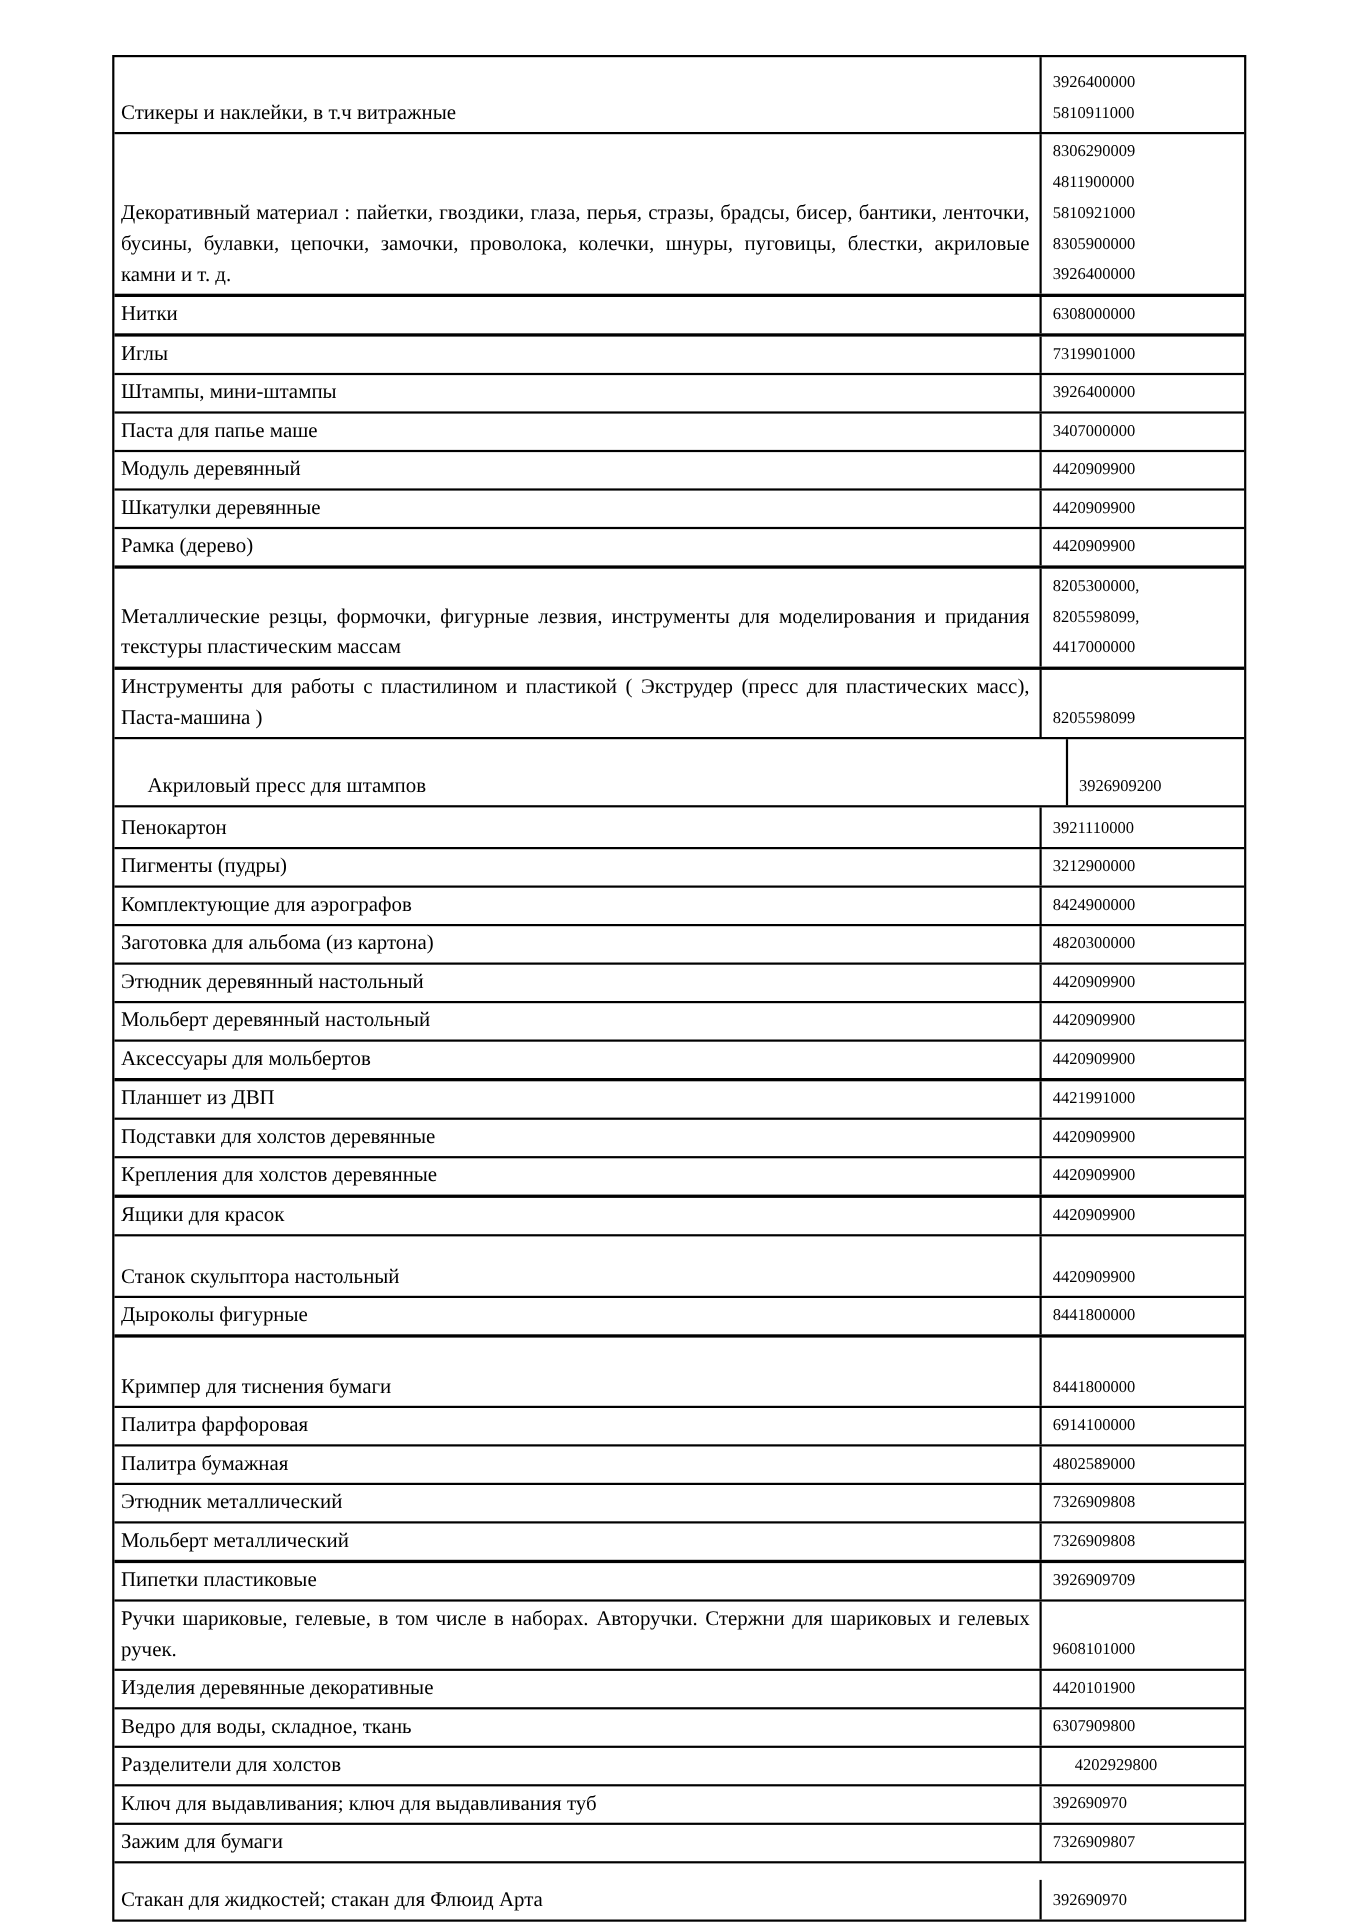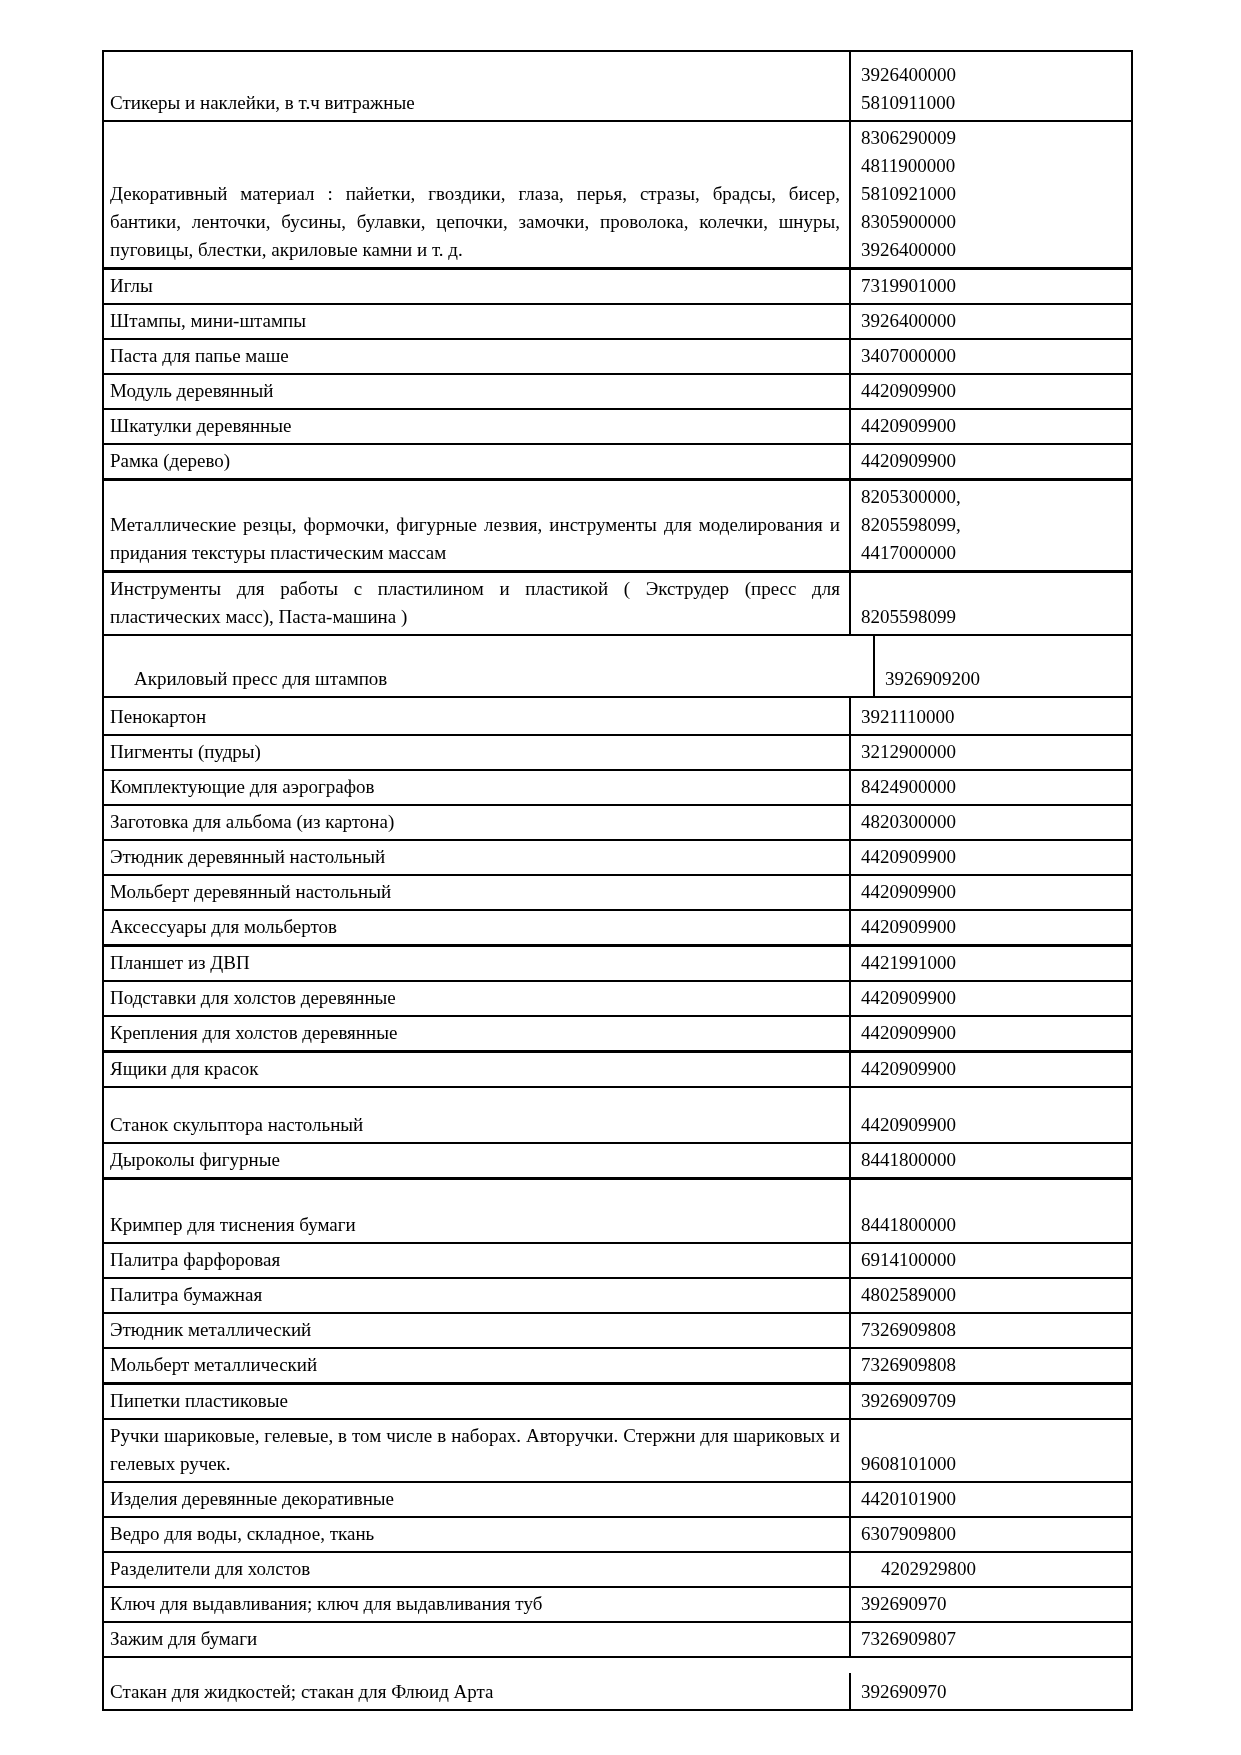--- a/index.html
+++ b/index.html
@@ -30,35 +30,35 @@
     border-bottom: 2px solid #000000;
   }
   .row.tb { border-bottom-width: 3px; }
   .row:last-child { border-bottom: none; margin-top: 15px; }
   .cell {
     display: flex;
     flex-direction: column;
     justify-content: flex-end;
   }
   .name-cell {
-    width: 747px;
+    width: 843px;
     border-right: 2px solid #000000;
     padding: 2px 9px 3px 6px;
   }
   .name-text {
     font-size: 19px;
     line-height: 28px;
     text-align: justify;
   }
   .code-cell {
     flex: 1;
     padding: 2px 4px 3px 10px;
   }
   .code-line {
-    font-size: 19px;
+    font-size: 15px;
     line-height: 28px;
     white-space: nowrap;
   }
 </style>
 </head>
 <body>
 
 <div class="doc-page">
   <div class="doc-table" id="customs-table">
       <div class="row" style="min-height: 70px;">
@@ -75,20 +75,28 @@
           <div class="name-text">Декоративный материал : пайетки, гвоздики, глаза, перья, стразы, брадсы, бисер, бантики, ленточки, бусины, булавки, цепочки, замочки, проволока, колечки, шнуры, пуговицы, блестки, акриловые камни и т. д.</div>
         </div>
         <div class="cell code-cell">
           <div class="code-line">8306290009</div>
           <div class="code-line">4811900000</div>
           <div class="code-line">5810921000</div>
           <div class="code-line">8305900000</div>
           <div class="code-line">3926400000</div>
         </div>
       </div>
+      <div class="row tb" style="min-height: 32px;">
+        <div class="cell name-cell">
+          <div class="name-text">Нитки</div>
+        </div>
+        <div class="cell code-cell">
+          <div class="code-line">6308000000</div>
+        </div>
+      </div>
       <div class="row" style="min-height: 32px;">
         <div class="cell name-cell">
           <div class="name-text">Иглы</div>
         </div>
         <div class="cell code-cell">
           <div class="code-line">7319901000</div>
         </div>
       </div>
       <div class="row" style="min-height: 32px;">
         <div class="cell name-cell">

